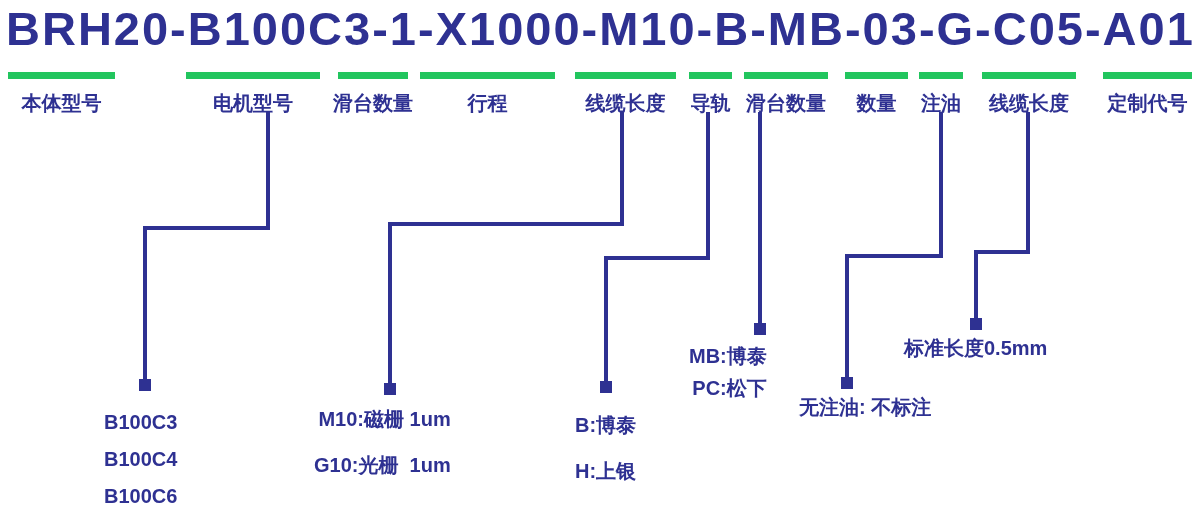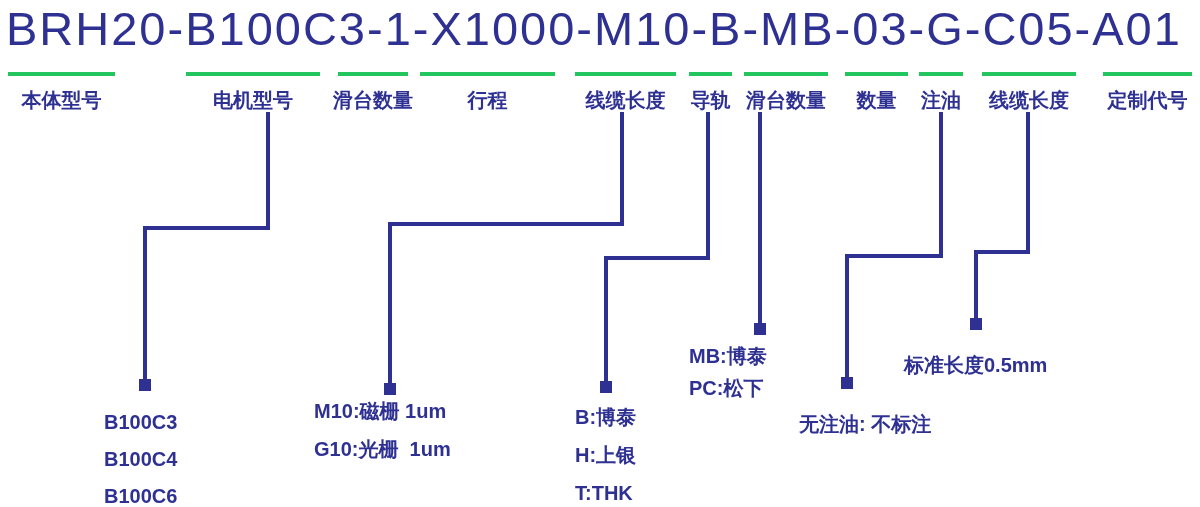--- a/index.html
+++ b/index.html
@@ -13,30 +13,30 @@
     font-family: "Liberation Sans", "DejaVu Sans", sans-serif;
     color: #2e3192;
   }
   .title {
     position: absolute;
     left: 6px;
     top: 0px;
     width: 1192px;
     font-size: 47px;
     line-height: 58px;
-    font-weight: 400;
+    font-weight: 700;
     letter-spacing: 2px;
     color: #2e3192;
     white-space: nowrap;
   }
   .seg {
     position: absolute;
     top: 72px;
     height: 42px;
-    border-top: 4px solid #22c55e;
+    border-top: 7px solid #22c55e;
     text-align: center;
   }
   .seg > span {
     position: absolute;
     top: 11px;
     left: 50%;
     transform: translateX(-50%);
     font-size: 20px;
     font-weight: bold;
     white-space: nowrap;
@@ -47,25 +47,25 @@
     left: 0; top: 0;
     width: 1200px;
     height: 507px;
   }
   .opts {
     position: absolute;
     font-size: 20px;
     font-weight: bold;
     color: #2e3192;
   }
-  .opt-line { white-space: pre; }
+  .opt-line { white-space: pre; text-align: right; }
   .lh37 .opt-line { line-height: 37px; }
-  .lh38 .opt-line { line-height: 38px; }
+  .lh38 .opt-line { line-height: 38px; margin-top: 8px; }
   .lh32 .opt-line { line-height: 32px; }
-  .lh25 .opt-line { line-height: 25px; margin-top: 17px; }
+  .lh25 .opt-line { line-height: 25px; }
 </style>
 </head>
 <body>
 
 <div class="canvas">
 
   <div class="title">BRH20-B100C3-1-X1000-M10-B-MB-03-G-C05-A01</div>
 
   <div class="seg" style="left:8px;width:107px">
     <span>本体型号</span>

